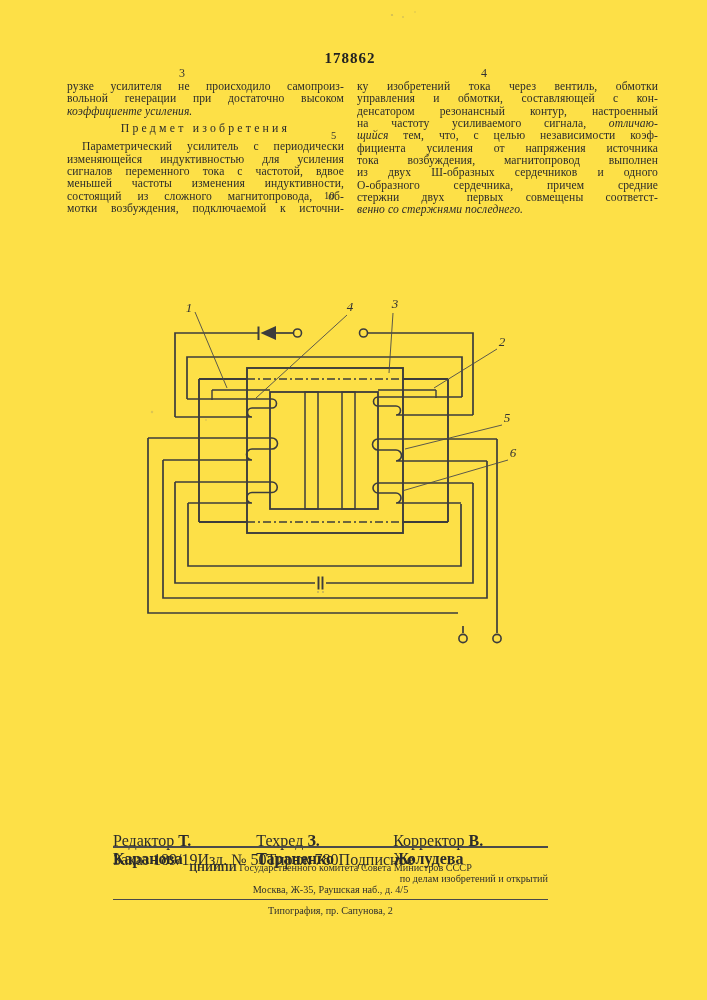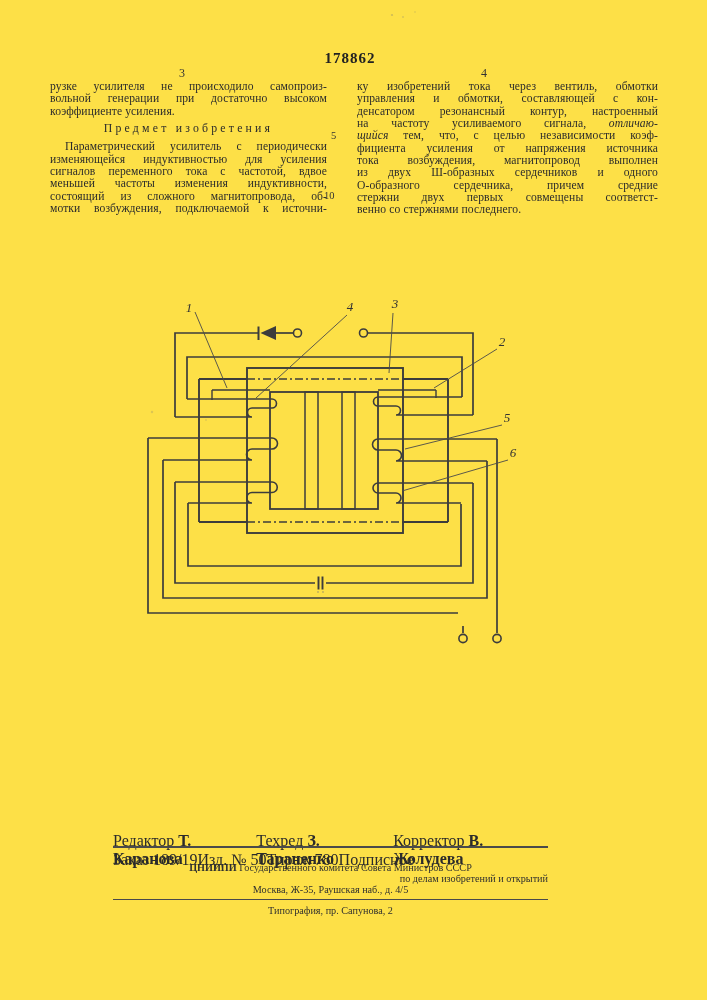--- a/index.html
+++ b/index.html
@@ -3,25 +3,25 @@
 <meta charset="utf-8">
 <style>
   html,body{margin:0;padding:0;background:#e8e8e6;}
   .page{position:relative;width:707px;height:1000px;margin:0 auto;background:#fde047;
         font-family:"Liberation Serif",serif;color:#2b2b2b;overflow:hidden;}
   .abs{position:absolute;}
   .patent-number{top:50px;left:300px;width:100px;text-align:center;
         font-size:15px;font-weight:bold;letter-spacing:1px;color:#222;}
   .col-num{font-size:12px;color:#333;}
   .col{position:absolute;top:81px;}
-  .left-col{left:50px;width:277px;}
+  .left-col{left:67px;width:277px;}
   .right-col{left:357px;width:301px;}
   .tl{height:12.35px;line-height:12.35px;font-size:11.6px;letter-spacing:0.1px;
       text-align:justify;text-align-last:justify;white-space:nowrap;}
-  .tl.end{text-align-last:left;white-space:normal;}
+  .tl.end{text-align-last:left;white-space:normal;font-style:italic;}
   .indent{text-indent:15px;}
   .it{font-style:italic;}
   .heading{height:12.35px;line-height:12.35px;font-size:11.8px;text-align:center;
       letter-spacing:3.2px;margin:4px 0 7px 0;white-space:nowrap;}
   .marker{font-size:10.5px;color:#333;}
   .fig{position:absolute;left:0;top:0;width:707px;height:1000px;}
   .frow{display:flex;position:absolute;left:113px;width:435px;}
   .frule{position:absolute;left:113px;width:435px;height:1.6px;background:#4a4a4a;}
   .fcenter{position:absolute;left:113px;width:435px;text-align:center;font-size:10.2px;color:#2f2f2f;}
   b{font-weight:bold;}

